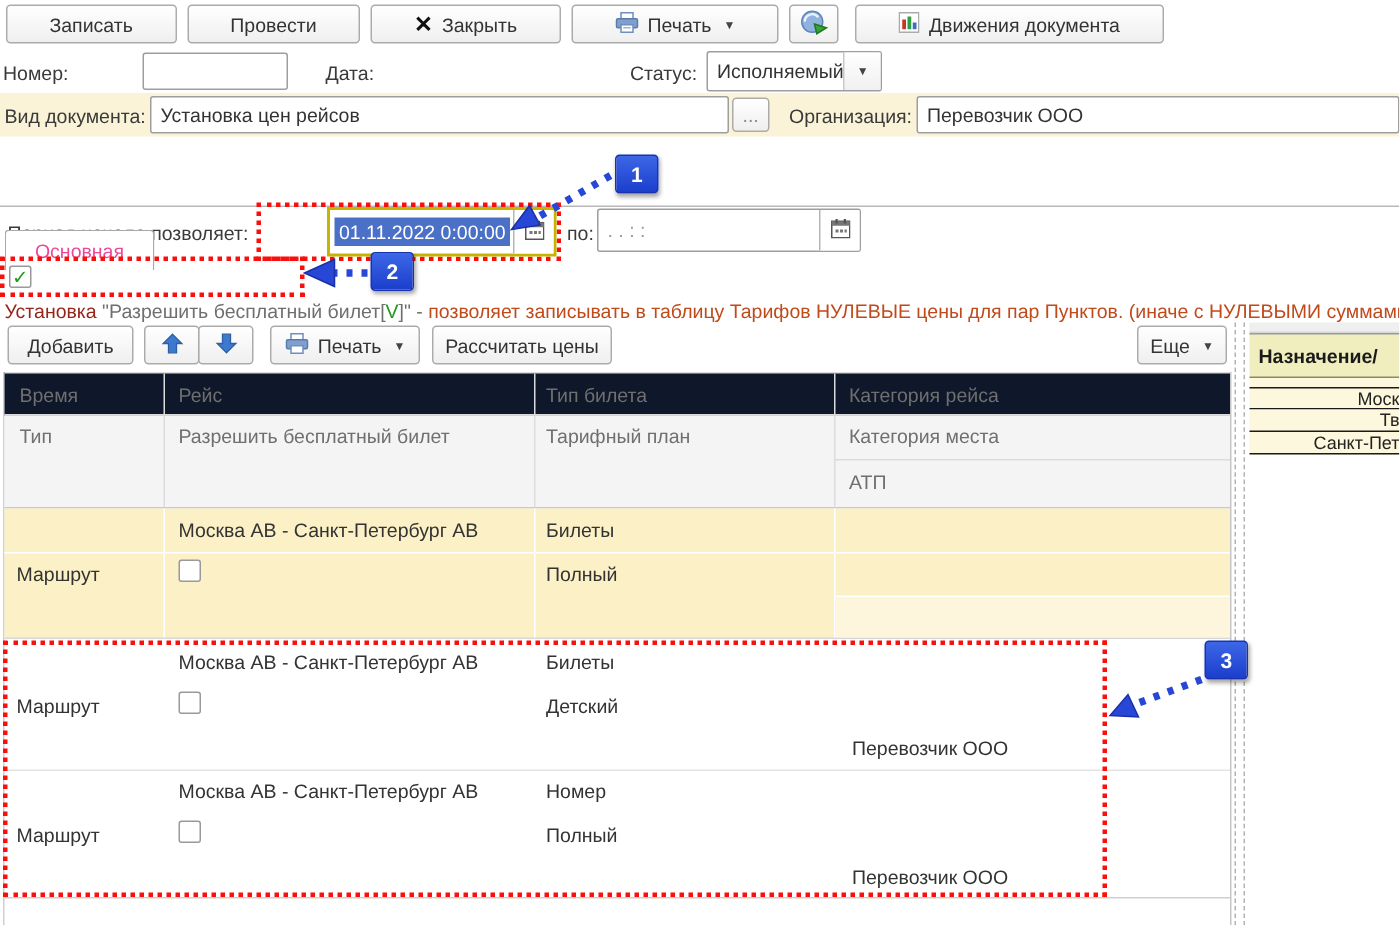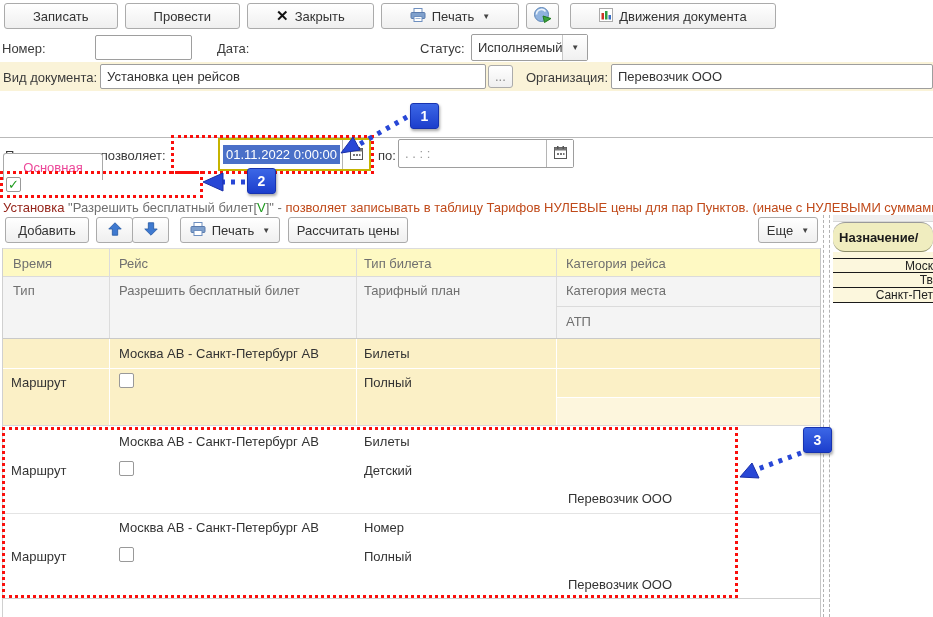--- a/index.html
+++ b/index.html
@@ -40,37 +40,37 @@
   .check{color:#1E9B1E;font-weight:bold;font-size:13px;line-height:13px;}
   
   .note{position:absolute;left:3px;top:200px;width:930px;overflow:hidden;white-space:nowrap;font-size:13px;}
   
   .tb2{position:absolute;left:2px;top:217px;width:817px;height:28px;}
   .tb2 .btn{position:absolute;top:0;}
   .arrbtn{width:37px;padding:0;}
   
   .grid{position:absolute;left:2px;top:248px;width:817px;height:369px;border-left:1px solid #D0D0D0;
         border-right:1px solid #C6C6C6;box-sizing:content-box;background:#fff;}
-  .ghrowA{position:absolute;left:0;top:0;width:817px;height:29px;background:#fef9c3;border-top:1px solid #DCDCDC;
+  .ghrowA{position:absolute;left:0;top:0;width:817px;height:29px;background:#0f172a;border-top:1px solid #DCDCDC;
           border-bottom:1px solid #DBDBDB;box-sizing:border-box;}
   .ghrowB{position:absolute;left:0;top:29px;width:817px;height:62px;background:#F4F4F4;border-bottom:1px solid #C9C9C9;box-sizing:border-box;}
   .gh{position:absolute;color:#6F6F6F;white-space:nowrap;}
   .vl{position:absolute;top:0;bottom:0;width:1px;background:#DCDCDC;}
   .vlw{position:absolute;top:0;bottom:0;width:1px;background:#fff;}
   .grow-r{position:absolute;left:0;width:817px;box-sizing:border-box;}
   .sel{background:#FBF0C6;}
   .cellt{position:absolute;white-space:nowrap;color:#333;}
   .hl{position:absolute;height:1px;background:#fff;}
   .rowsep{border-bottom:1px solid #E4E4E4;}
   
   .split{position:absolute;top:215px;height:402px;width:0;border-left:1px dashed #B3B3B3;}
   .side{position:absolute;left:833px;top:215px;width:100px;height:402px;background:#fff;}
   .side .topstrip{height:6px;background:#EFEFEF;border-bottom:1px solid #D8D8D8;}
   .side .hdr{height:30px;background:#F0EDBF;border-top:1px solid #9A9A9A;border-bottom:1px solid #8A8A66;
-             display:flex;align-items:center;padding-left:6px;font-weight:bold;color:#1A1A1A;box-sizing:border-box;border-radius:12px;}
+             display:flex;align-items:center;padding-left:6px;font-weight:bold;color:#1A1A1A;box-sizing:border-box;}
   .side .sp{height:6px;background:#FCF7DD;}
   .side .srow{height:15px;background:#FCF7DD;border-bottom:1px solid #1A1A1A;box-sizing:border-box;
               display:flex;align-items:center;justify-content:flex-end;font-size:12px;color:#222;overflow:hidden;}
   
   .badge{position:absolute;width:27px;height:24px;z-index:60;border:1px solid #1733B0;border-radius:3px;
          background:linear-gradient(#3C67E6,#1C3ECC);color:#fff;font-weight:bold;font-size:14px;
          display:flex;align-items:center;justify-content:center;box-shadow:1px 2px 3px rgba(0,0,0,.35);}
   .overlay{position:absolute;left:0;top:0;z-index:50;pointer-events:none;}
   .xglyph{font-weight:bold;font-size:15px;color:#111;}
 </style>

